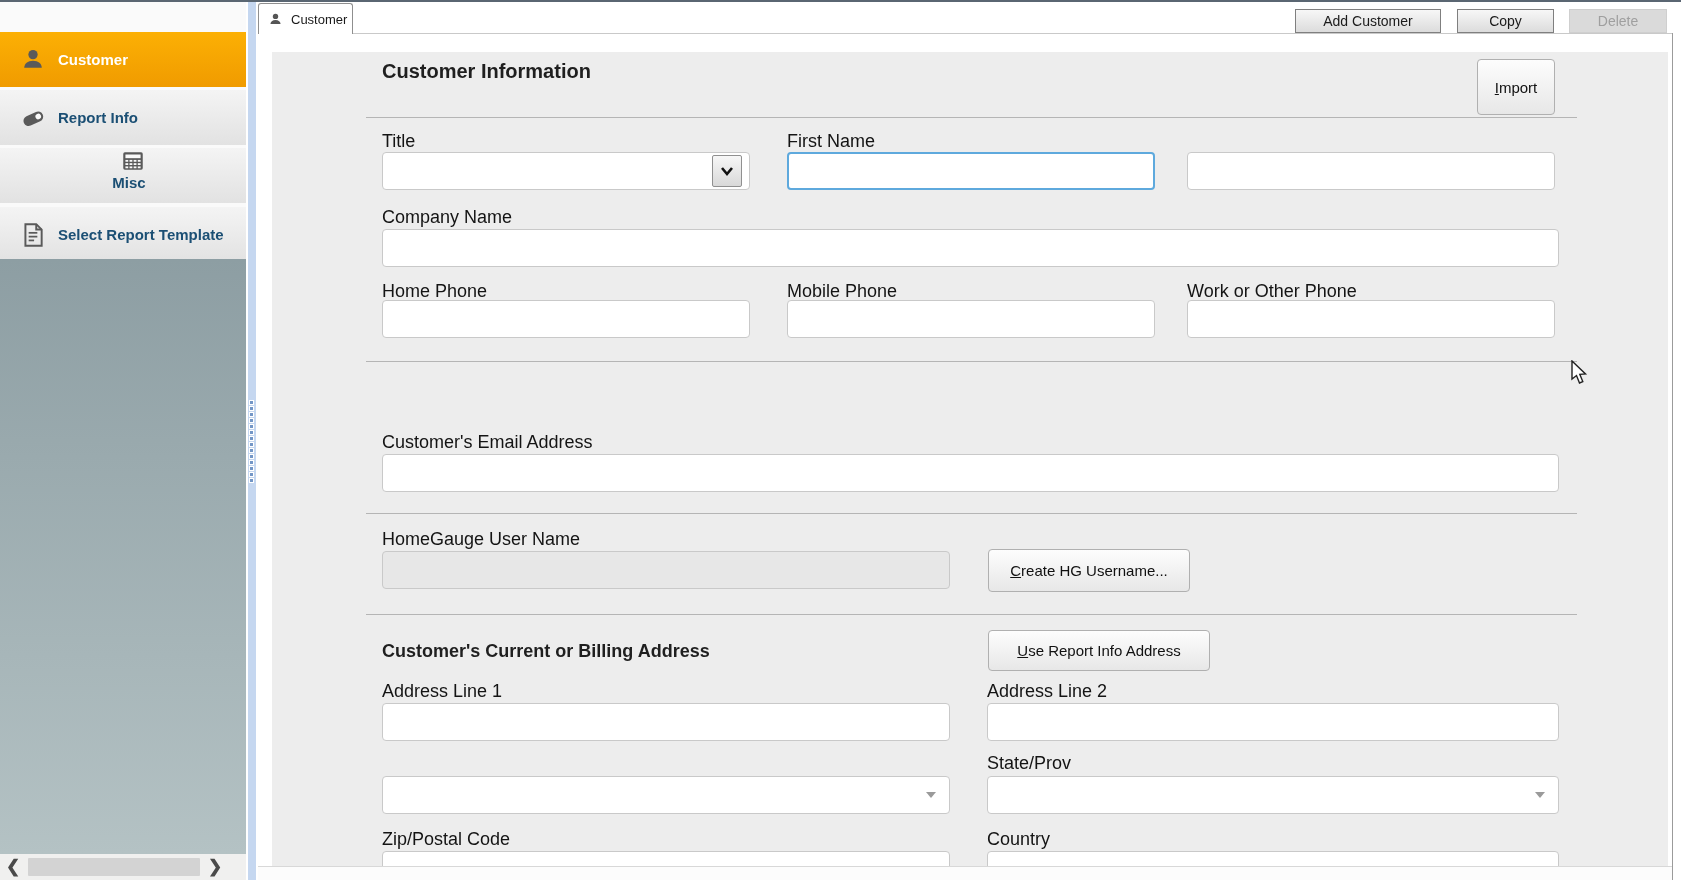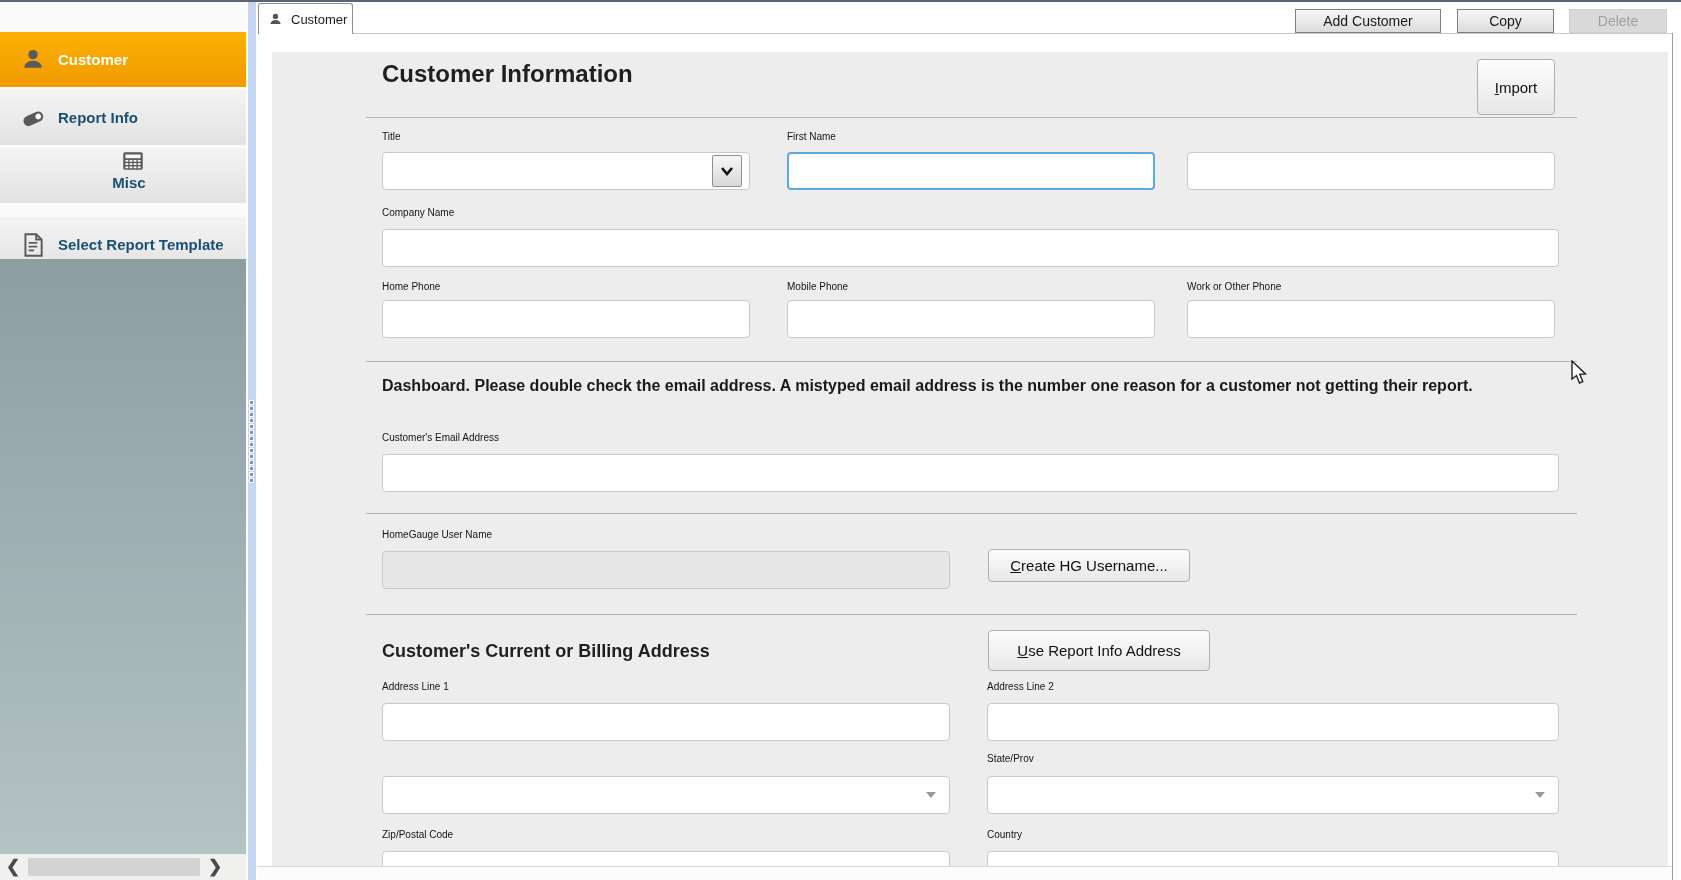--- a/index.html
+++ b/index.html
@@ -50,25 +50,25 @@
   .tabstrip-line { left:353px; top:33px; width:1319px; height:1px; background:#c9c9c9; }
 
   .topbtn { position:absolute; top:9px; height:24px; font-size:14px; color:#1a1a1a;
     background:linear-gradient(#f7f7f7,#dcdcdc); border:1px solid #7f7f7f; text-align:center;
     cursor:pointer; font-family:"Liberation Sans",sans-serif; }
   .topbtn.disabled { background:#dadada; border:1px solid #cfcfcf; color:#9f9f9f; cursor:default; }
 
   
   .panel { left:272px; top:52px; width:1396px; height:814px; background:#ededed; }
 
-  .h1 { left:382px; top:60px; font-size:24px; font-weight:bold; color:#1f1f1f; }
+  .h1 { left:382px; top:60px; font-size:20px; font-weight:bold; color:#1f1f1f; }
   .h2 { left:382px; top:641px; font-size:18px; font-weight:bold; color:#1f1f1f; }
   .sep { position:absolute; left:366px; width:1211px; height:1px; background:#b5b5b5; }
 
-  .flabel { position:absolute; font-size:10px; color:#141414; }
+  .flabel { position:absolute; font-size:18px; color:#141414; }
   .inp { position:absolute; height:38px; background:#ffffff; border:1px solid #c9c9c9;
     border-radius:4px; font-size:15px; padding:0 10px; font-family:"Liberation Sans",sans-serif;
     color:#222; }
   .inp.focused { border:2px solid #5ea9dd; }
   .inp.disabled { background:#e7e7e7; }
   .w3 { width:368px; } .wfull { width:1177px; } .wA { width:568px; } .wB { width:572px; }
 
   .combo-btn { position:absolute; width:30px; height:32px; border:1px solid #909090;
     border-radius:2px; background:linear-gradient(#f7f7f7,#d9d9d9); color:#111;
     display:flex; align-items:center; justify-content:center; cursor:pointer; }
@@ -126,21 +126,21 @@
             <rect x="12.6" y="14" width="2.6" height="1.7"></rect>
             <rect x="16.4" y="14" width="2.6" height="1.7"></rect>
           <rect x="5" y="17" width="2.6" height="1.7"></rect>
             <rect x="8.8" y="17" width="2.6" height="1.7"></rect>
             <rect x="12.6" y="17" width="2.6" height="1.7"></rect>
             <rect x="16.4" y="17" width="2.6" height="1.7"></rect>
         </g>
       </svg>
       <span class="slabel">Misc</span>
     </div>
-    <div class="side-item" style="top:186px;">
+    <div class="side-item" style="top:176px;">
       <svg class="sicon" viewBox="0 0 24 24">
         <path d="M5 2 h10 l5 5 v15 H5 z" fill="none" stroke="currentColor" stroke-width="1.8"></path>
         <path d="M15 2 v5 h5" fill="none" stroke="currentColor" stroke-width="1.8"></path>
         <g stroke="currentColor" stroke-width="1.6">
           <line x1="8" y1="10" x2="16" y2="10"></line>
             <line x1="8" y1="13.5" x2="16" y2="13.5"></line>
             <line x1="8" y1="17" x2="13" y2="17"></line>
         </g>
       </svg>
       <span class="slabel">Select Report Template</span>
@@ -217,31 +217,30 @@
 <div class="flabel" style="left:382px;top:281px;">Home Phone</div>
 <div class="flabel" style="left:787px;top:281px;">Mobile Phone</div>
 <div class="flabel" style="left:1187px;top:281px;">Work or Other Phone</div>
 <input class="inp w3 abs" style="left: 382px; top: 300px;" value="">
 <input class="inp w3 abs" style="left: 787px; top: 300px;" value="">
 <input class="inp w3 abs" style="left: 1187px; top: 300px;" value="">
 
 <div class="sep" style="top:361px;"></div>
 
 <div class="note" style="top:375px;">
-  <span style="display:block;">Dashboard. Please double check the email address. A mistyped email address is the number one reason for a customer not getting their report.</span>
 </div>
 
 <div class="flabel" style="left:382px;top:432px;">Customer's Email Address</div>
 <input class="inp wfull abs" style="left: 382px; top: 454px;" value="">
 
 <div class="sep" style="top:513px;"></div>
 
 <div class="flabel" style="left:382px;top:529px;">HomeGauge User Name</div>
 <input class="inp wA disabled abs" style="left: 382px; top: 551px;" disabled="" value="">
-<button class="formbtn" style="left:988px;top:549px;width:202px;height:33px;"><u>C</u>reate HG Username...</button>
+<button class="formbtn" style="left:988px;top:549px;width:202px;height:43px;"><u>C</u>reate HG Username...</button>
 
 <div class="sep" style="top:614px;"></div>
 
 <div class="abs h2">Customer's Current or Billing Address</div>
 <button class="formbtn" style="left:988px;top:630px;width:222px;height:41px;"><u>U</u>se Report Info Address</button>
 
 <div class="flabel" style="left:382px;top:681px;">Address Line 1</div>
 <div class="flabel" style="left:987px;top:681px;">Address Line 2</div>
 <input class="inp wA abs" style="left: 382px; top: 703px;" value="">
 <input class="inp wB abs" style="left: 987px; top: 703px;" value="">

